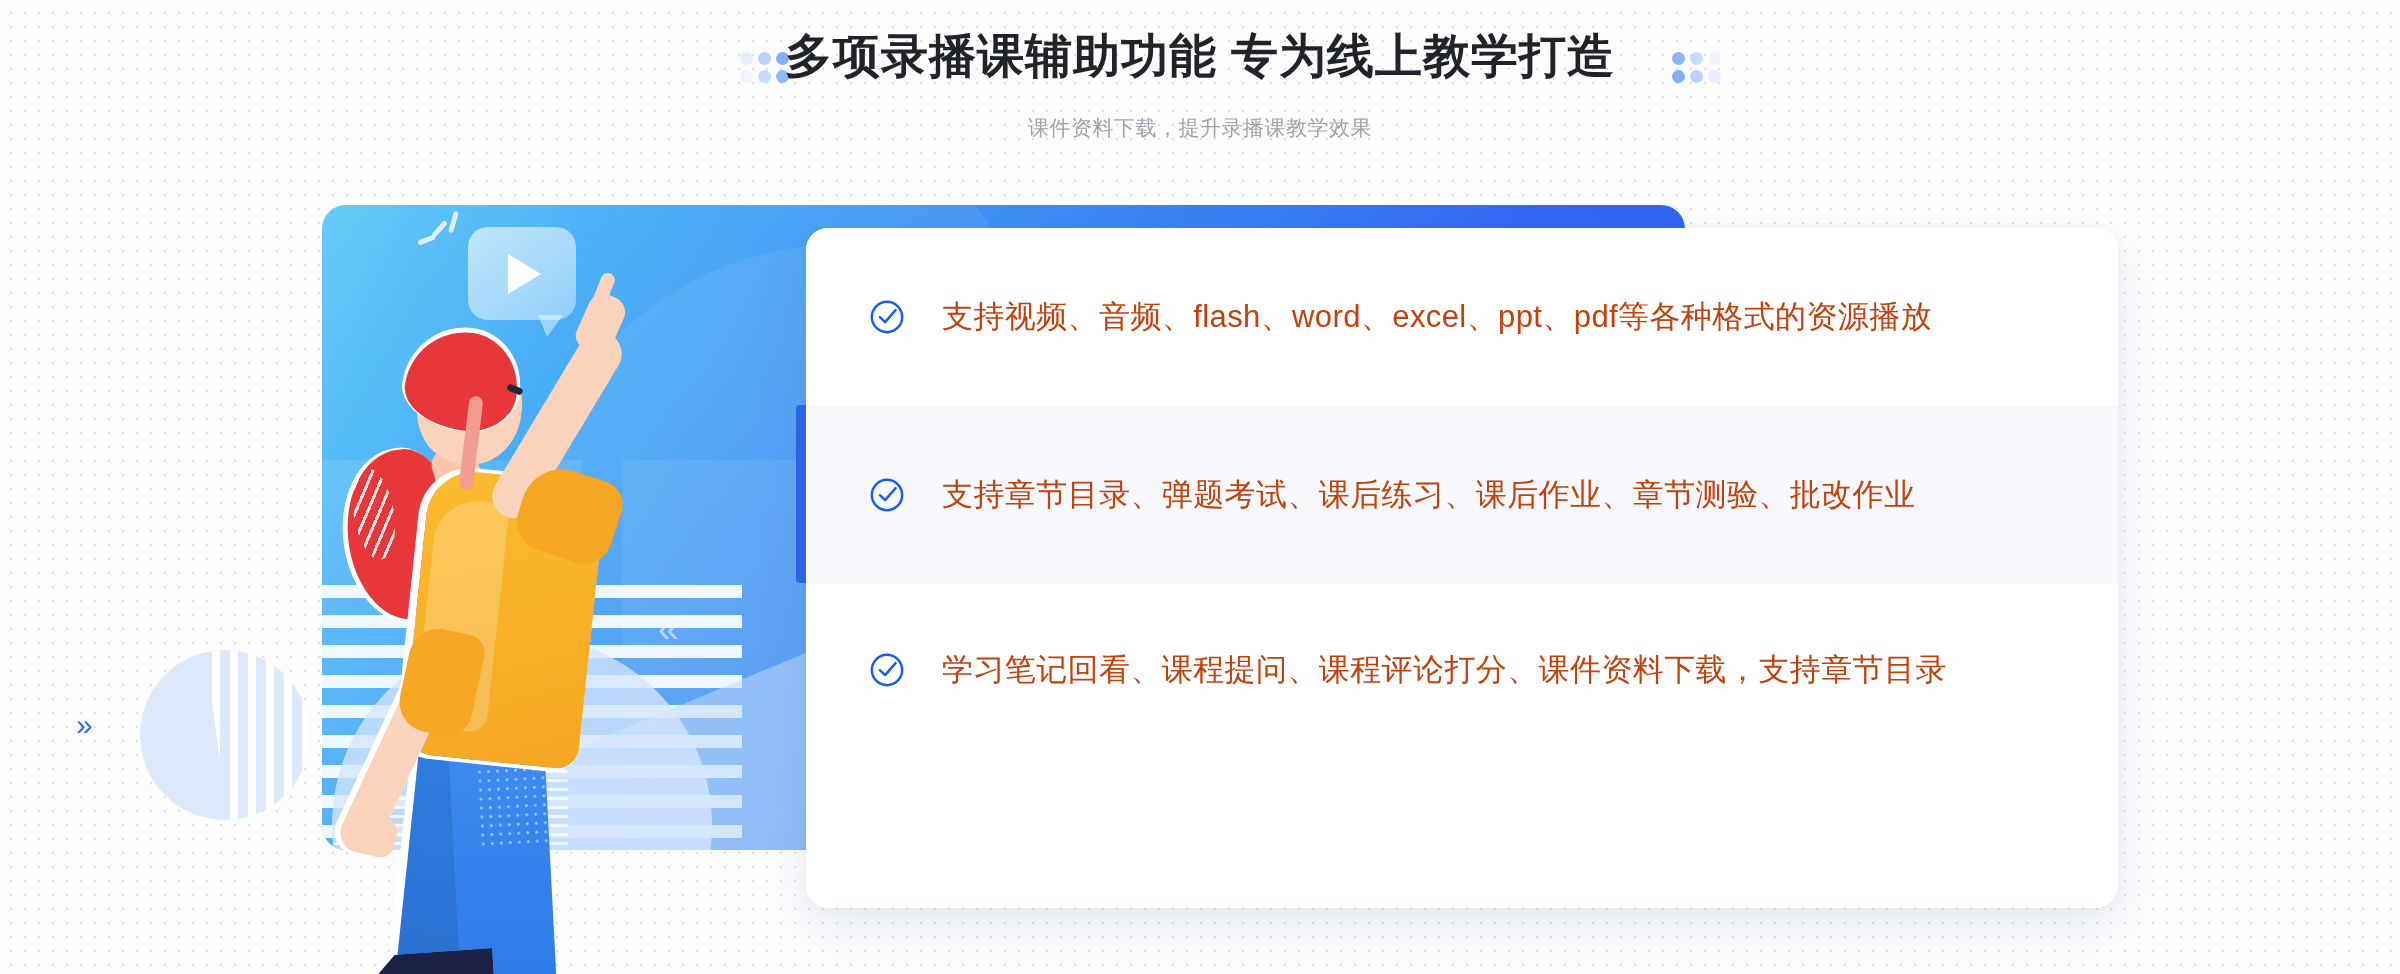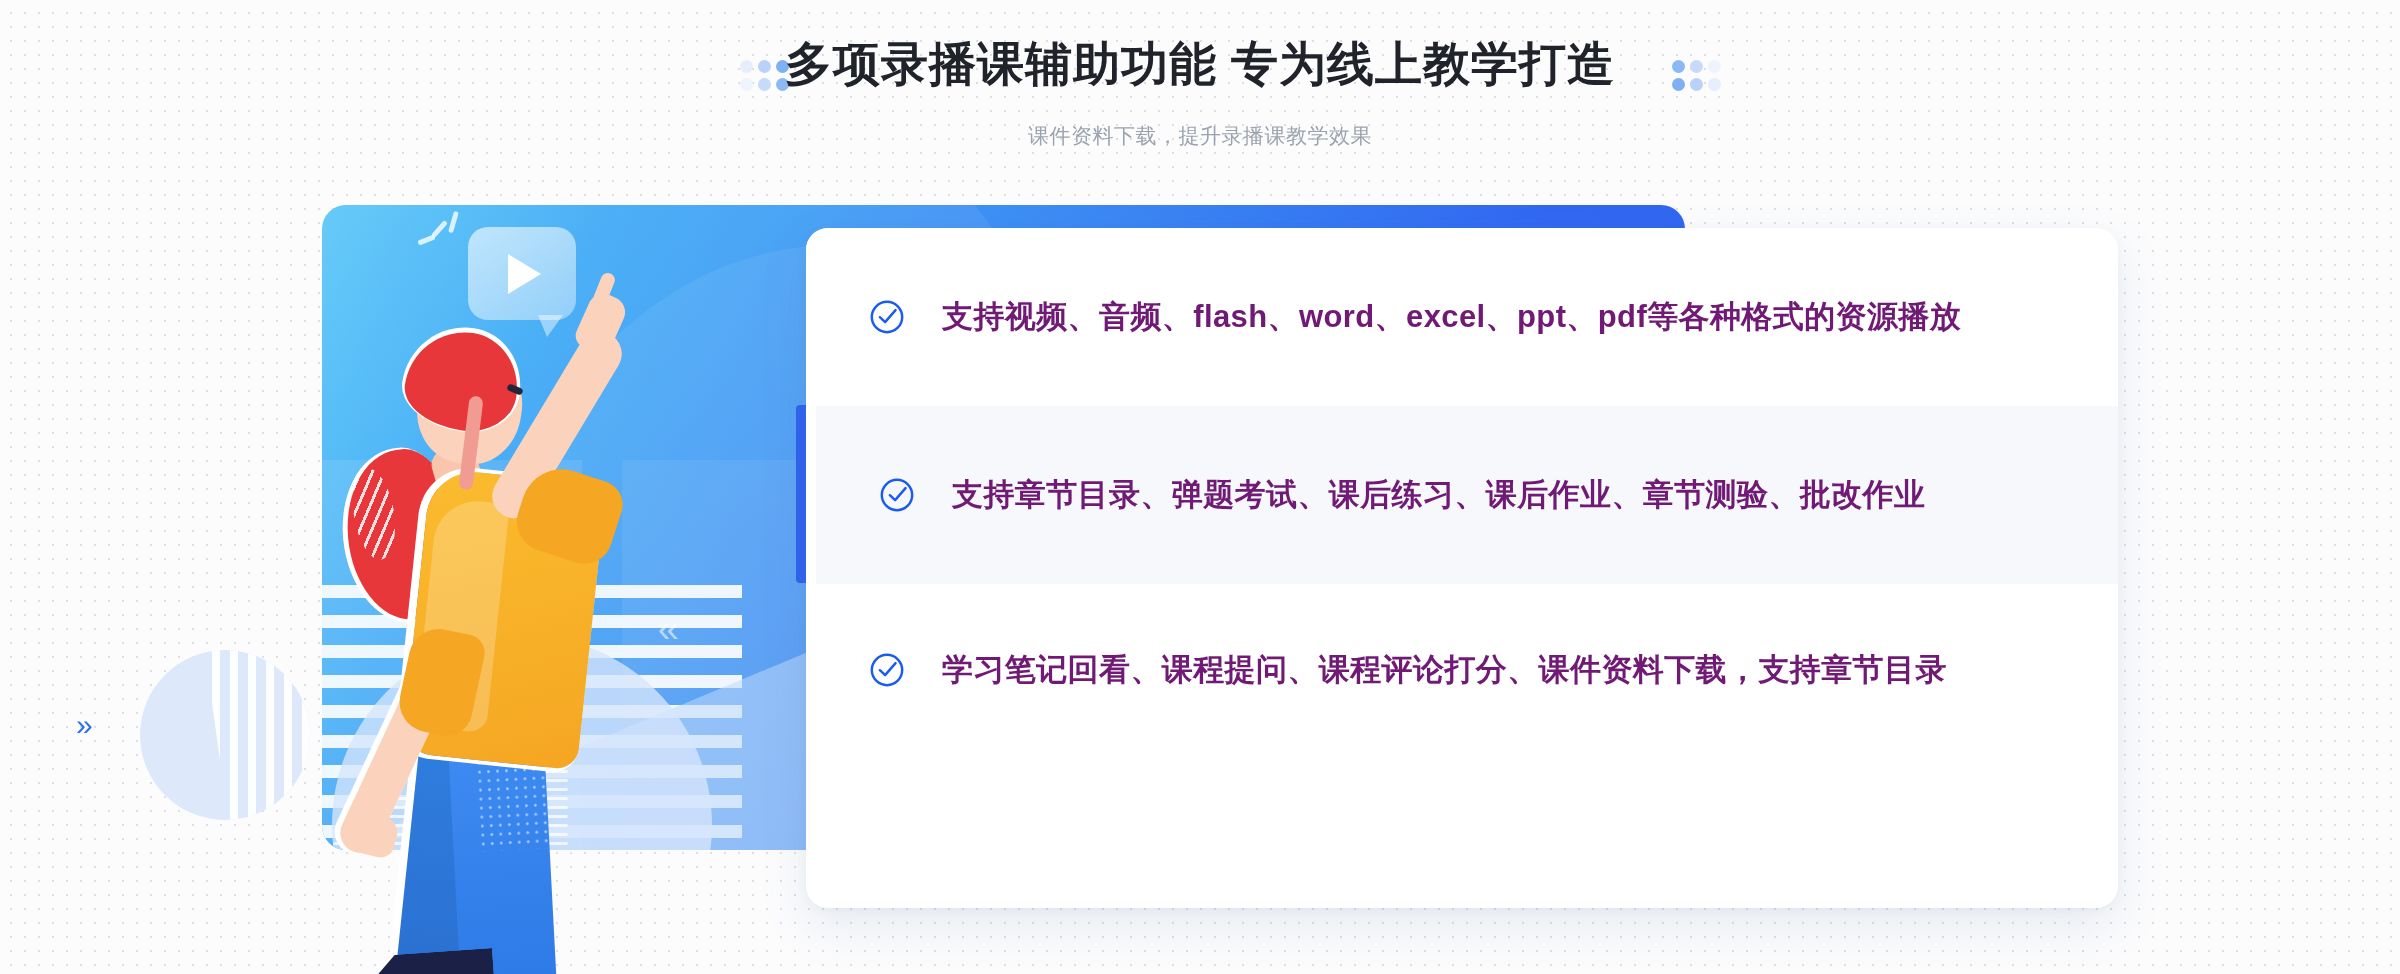--- a/index.html
+++ b/index.html
@@ -23,21 +23,21 @@
     background-image:
       radial-gradient(circle, #dcdee3 1.4px, rgba(0,0,0,0) 1.5px);
     background-size: 14px 14px;
     background-position: 4px 6px;
     overflow: hidden;
   }
 
   
   .header {
     position: absolute;
-    top: 8px;
+    top: 0;
     left: 0;
     width: 2400px;
     height: 170px;
     text-align: center;
   }
   .title {
     position: absolute;
     top: 26px;
     left: 0;
     width: 2400px;
@@ -392,37 +392,36 @@
     position: absolute;
     left: 0;
     width: 1312px;
     height: 170px;
     display: flex;
     align-items: center;
     padding-left: 62px;
     box-sizing: border-box;
   }
   .feature-row.r1 { top: 0px;   height: 178px; background: #ffffff; }
-  .feature-row.r2 { top: 178px; height: 178px; background: #f6f8fc; margin-left: 10px; }
+  .feature-row.r2 { top: 178px; height: 178px; background: #f6f8fc; }
   .feature-row.r3 { top: 356px; height: 172px; background: #ffffff; }
   .feature-row.r4 { top: 528px; height: 152px; background: #ffffff; }
 
   .check-icon {
     flex: 0 0 auto;
     width: 38px; height: 38px;
     margin-right: 36px;
     display: block;
   }
   .feature-text {
     font-size: 31px;
     line-height: 44px;
-    color: #701a75;
+    color: #c2410c;
     letter-spacing: 0.4px;
     white-space: nowrap;
-    font-weight: bold;
   }
 </style>
 </head>
 <body>
 
 <div class="page">
 
   <div class="header">
     <div class="dot-cluster left">
       <i></i>

